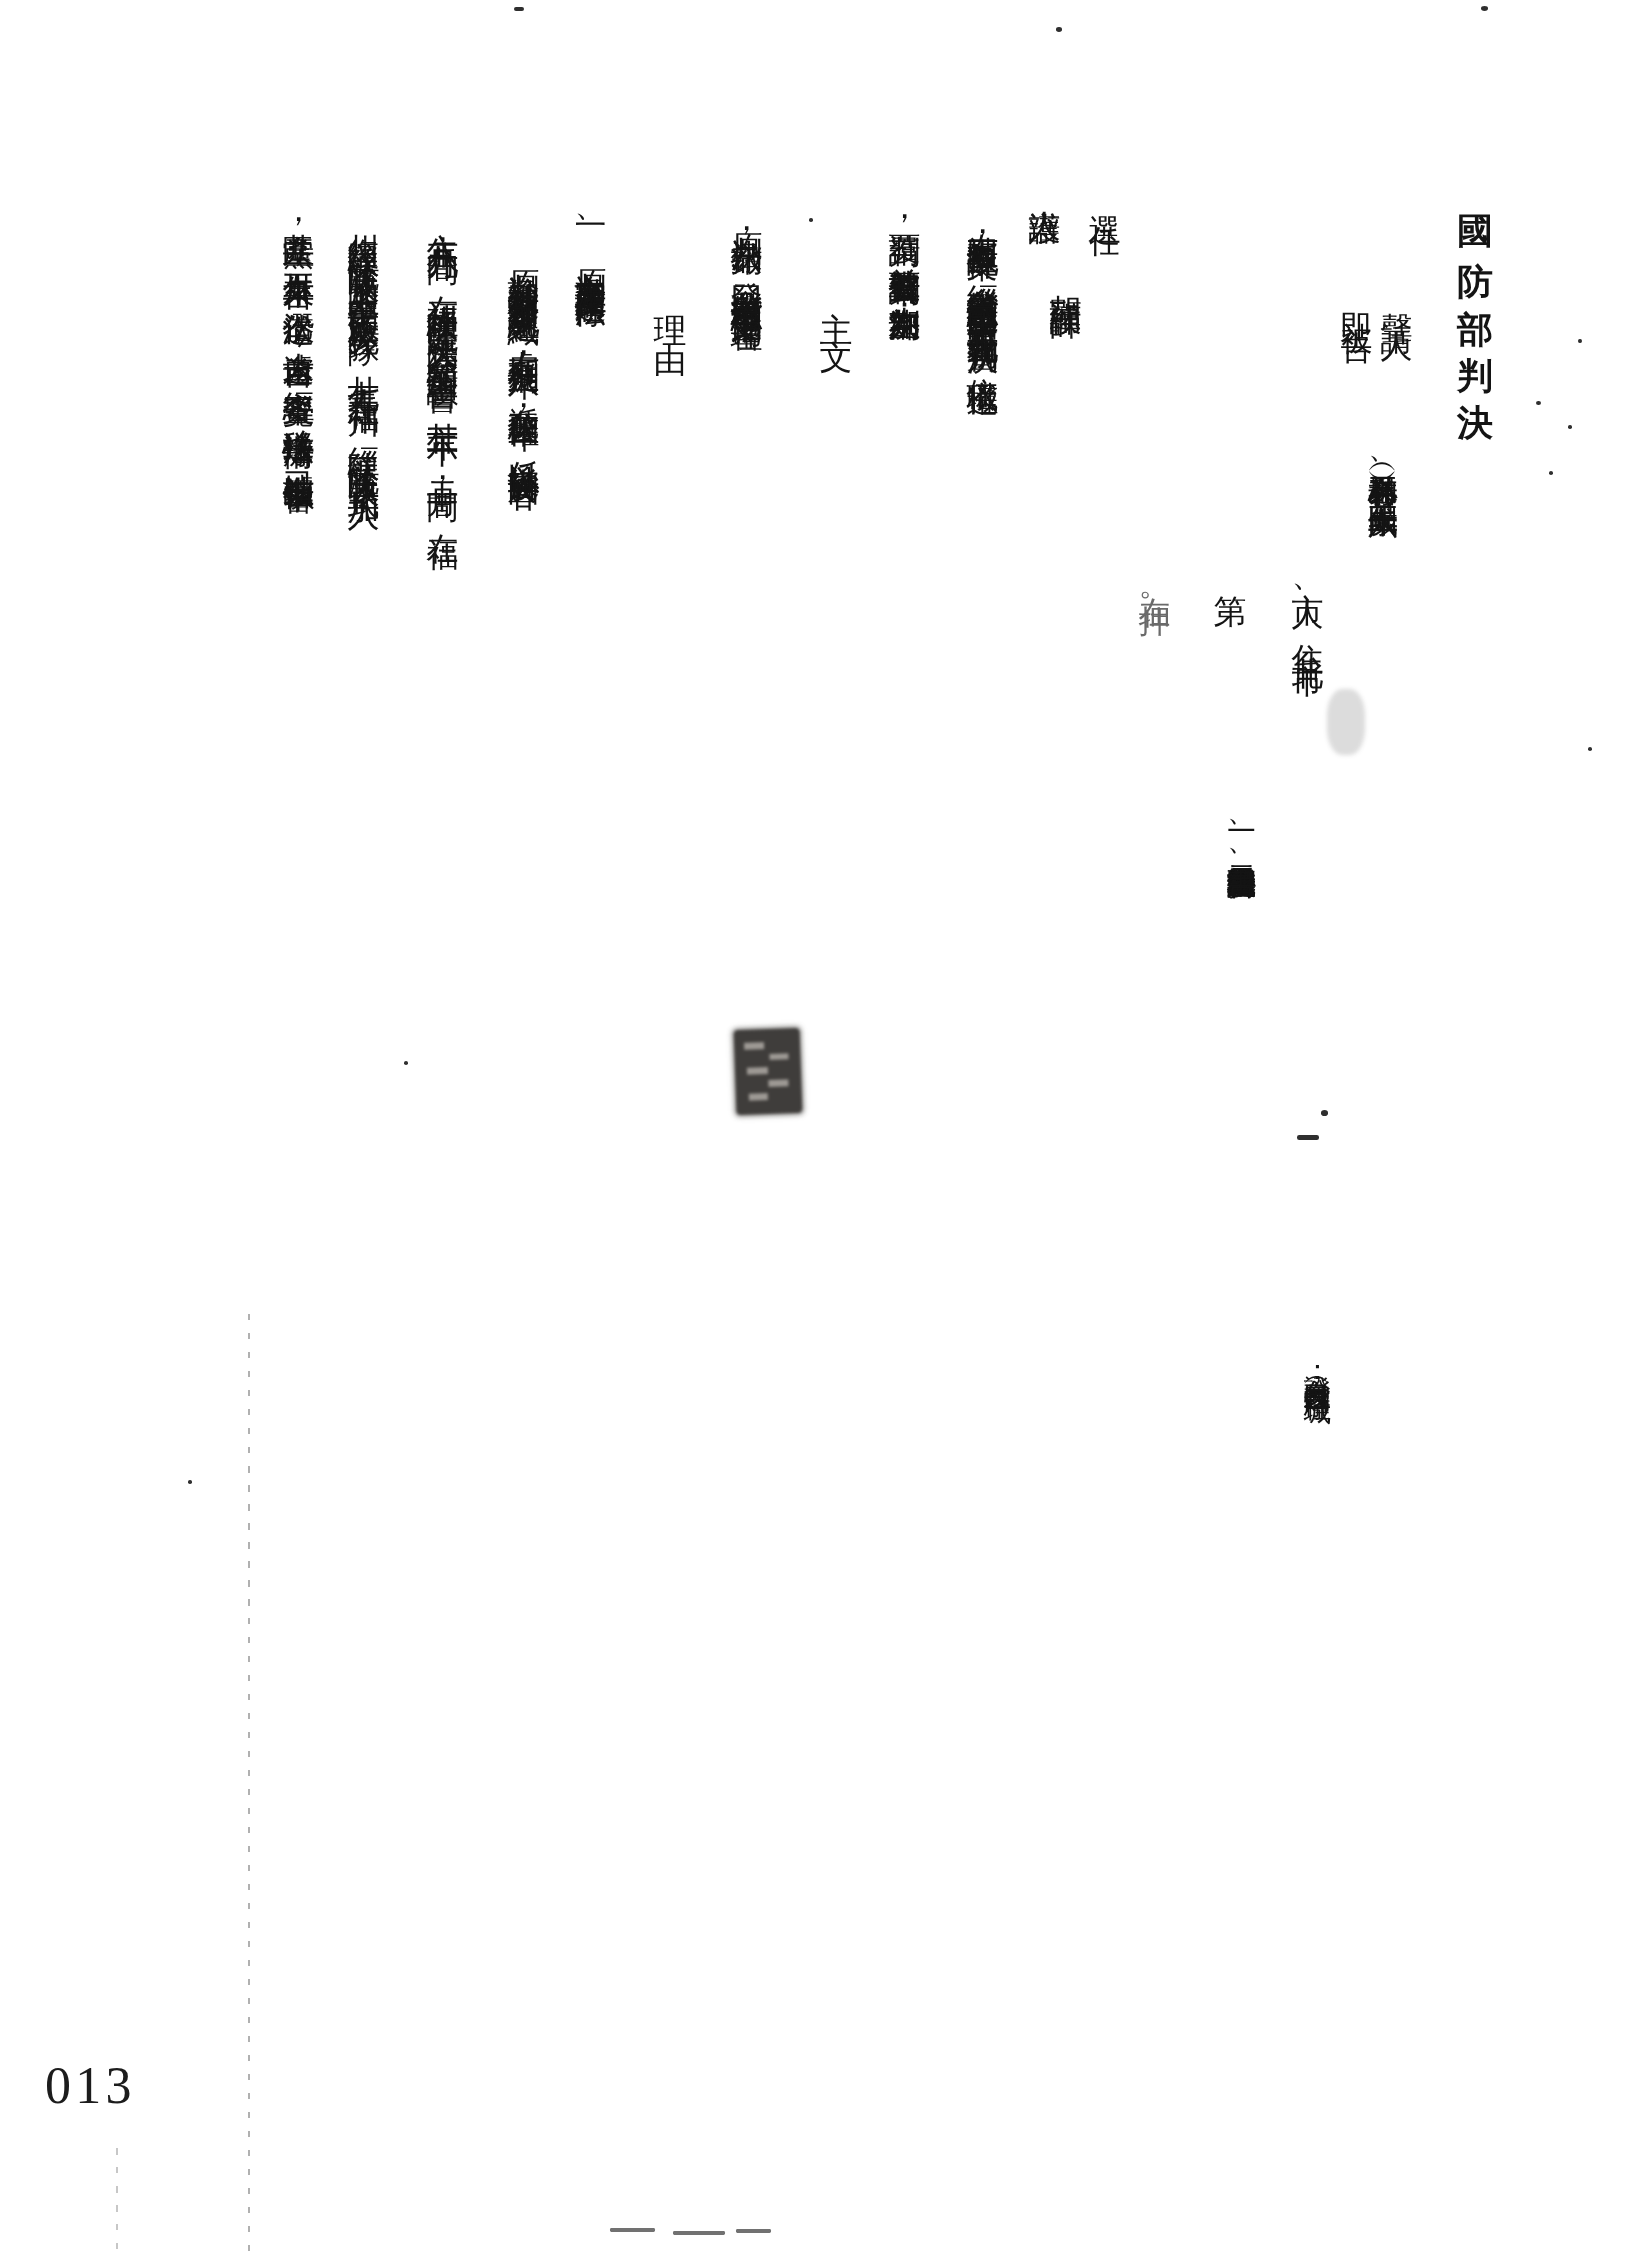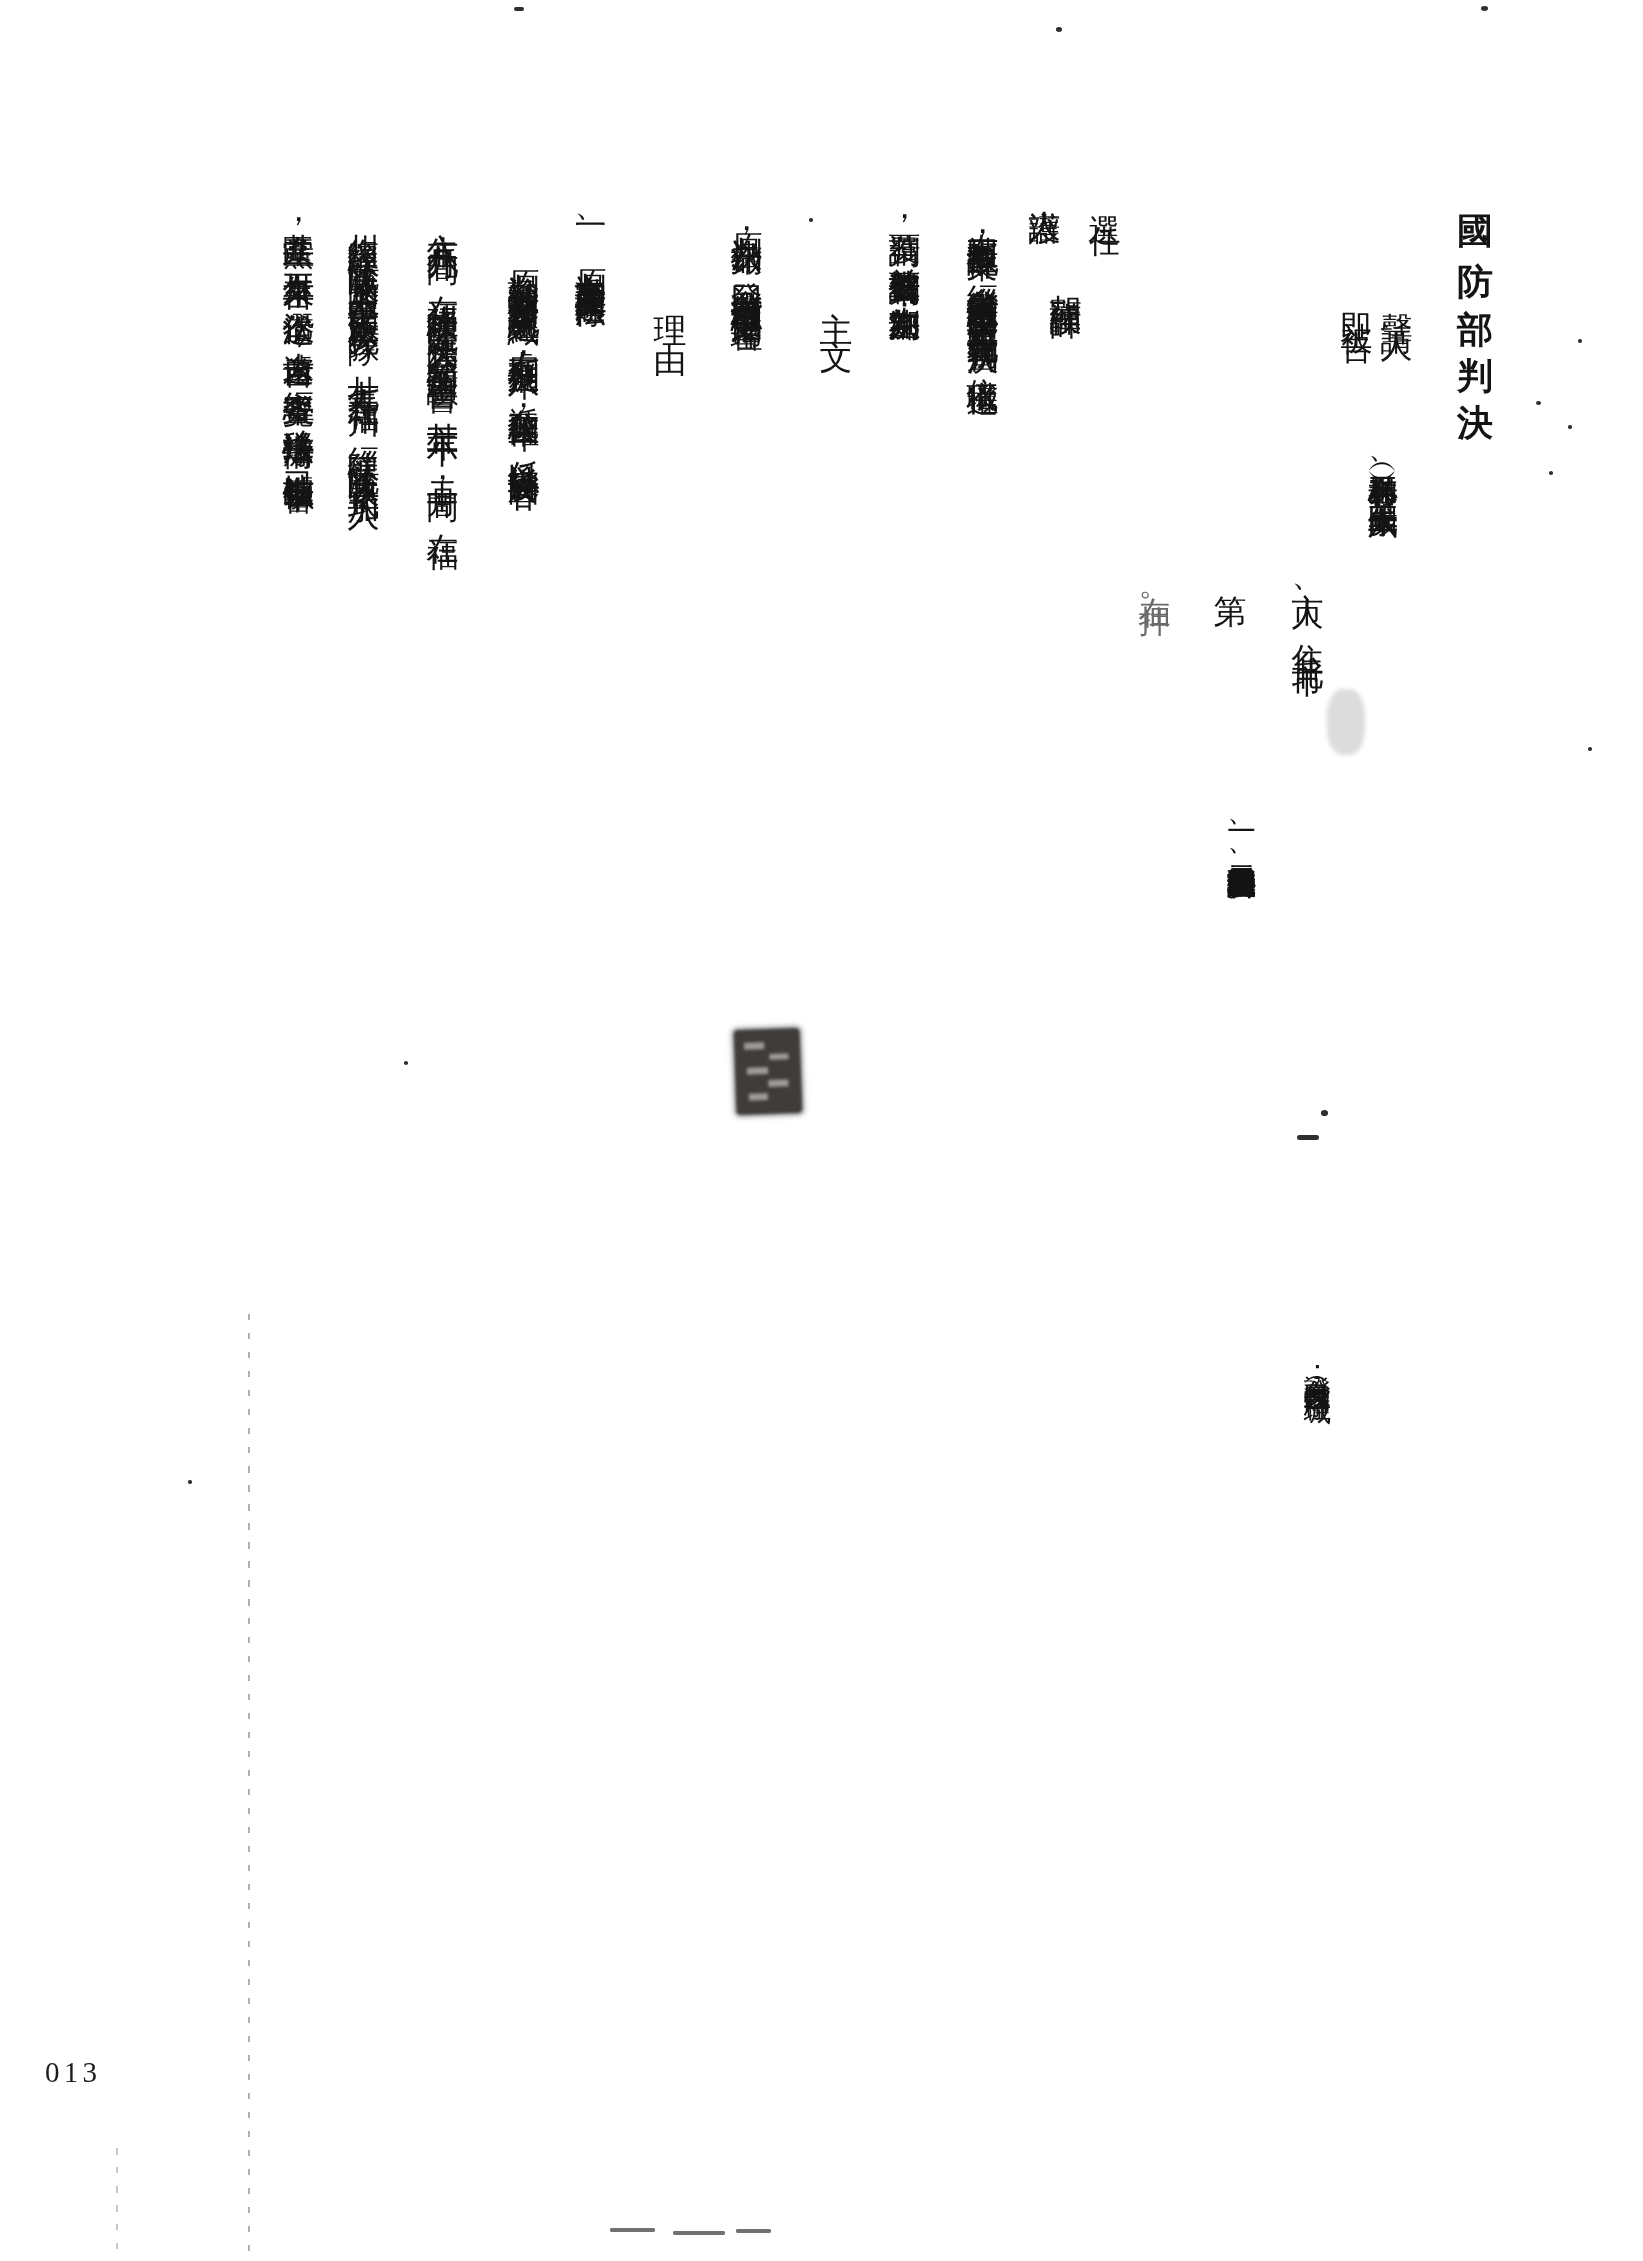--- a/index.html
+++ b/index.html
@@ -26,21 +26,21 @@
   .faded{color:#4a4a4a;opacity:.82;}
   .seal{
     position:absolute;left:735px;top:1029px;width:66px;height:85px;
     background:#3f3d3b;border-radius:4.3px;filter:blur(1.6px);
     box-shadow:0 0 4.3px 1.4px rgba(60,58,55,.55);
     transform:rotate(-2deg);overflow:hidden;
   }
   .seal .mark{position:absolute;background:rgba(235,230,222,.55);}
   .pageno{
     position:absolute;left:45px;top:2056px;
-    font-size:29px;letter-spacing:4.3px;color:#1c1c1c;
+    font-size:52px;letter-spacing:4.3px;color:#1c1c1c;
     font-family:"Liberation Serif",serif;
   }
   .speck{position:absolute;background:#2f2f2f;border-radius:50%;}
   .smudge{position:absolute;background:rgba(40,40,40,.16);filter:blur(2.2px);border-radius:40%;}
   .dotline-v{
     position:absolute;width:2.2px;
     background:repeating-linear-gradient(to bottom,#8f8f8f 0 6.5px,transparent 6.5px 19px);
     opacity:.7;
   }
   .dash-h{position:absolute;height:3.6px;background:#4d4d4d;opacity:.8;border-radius:1.4px;}

